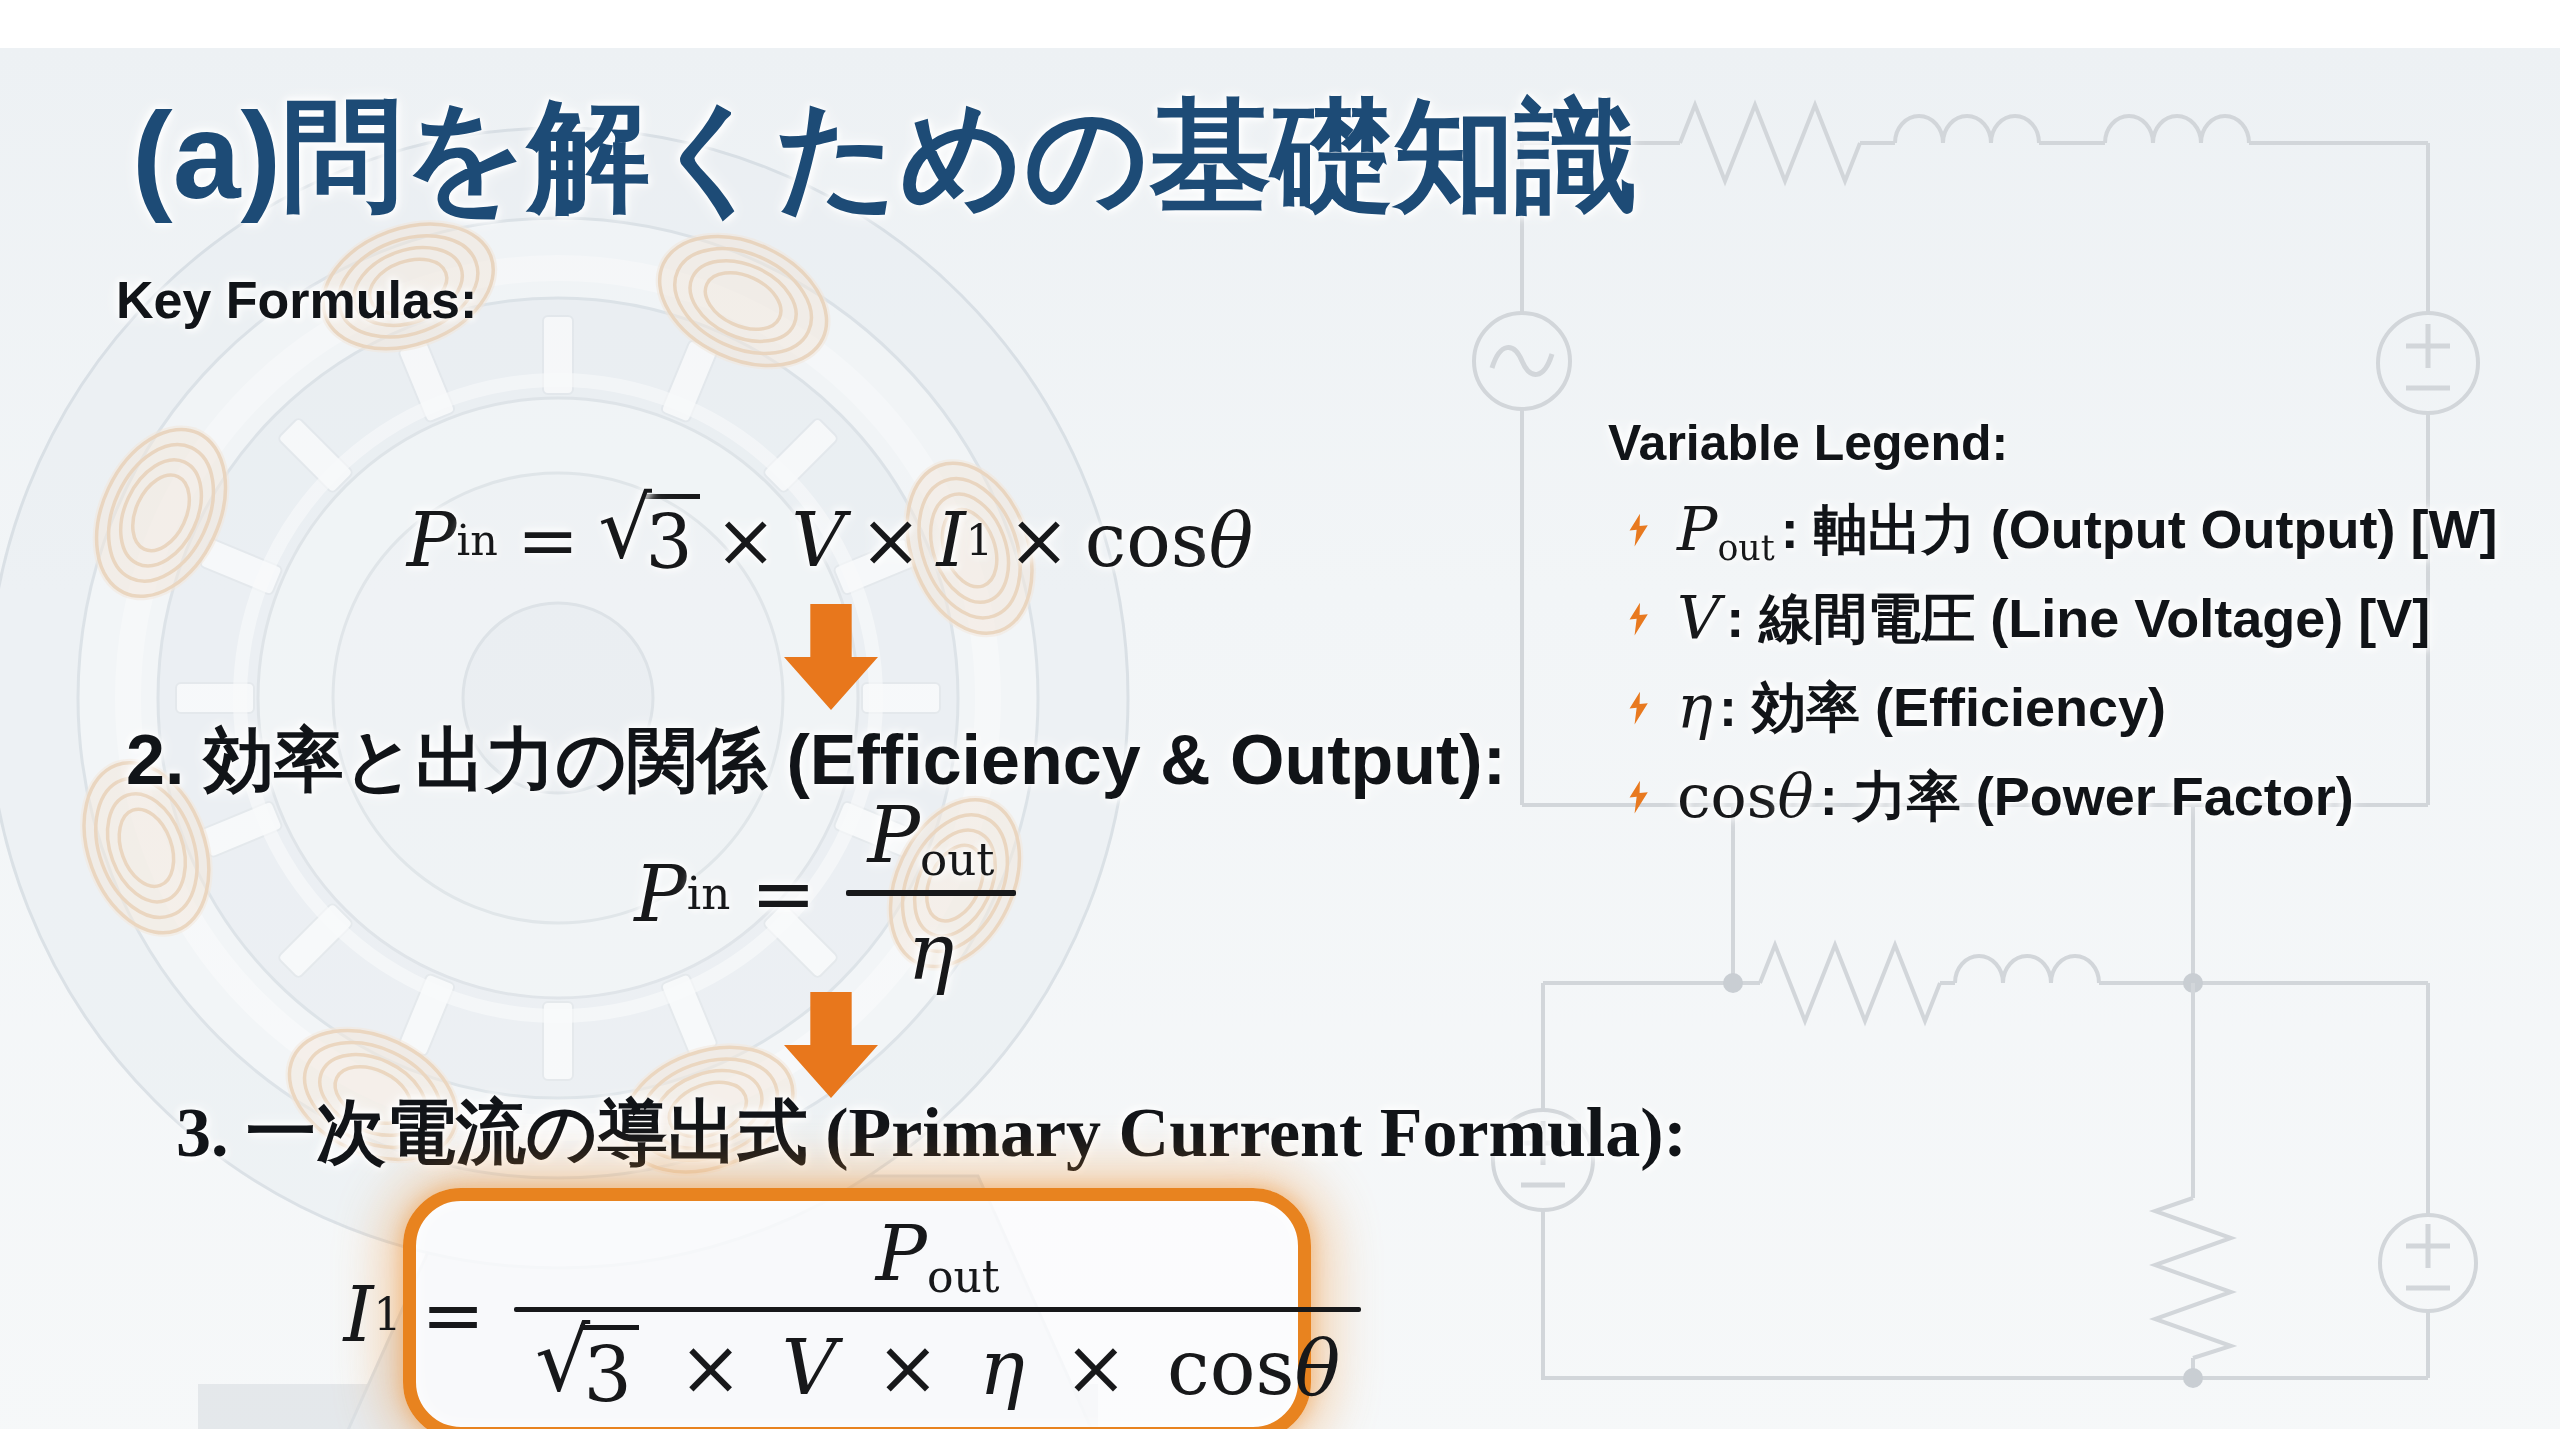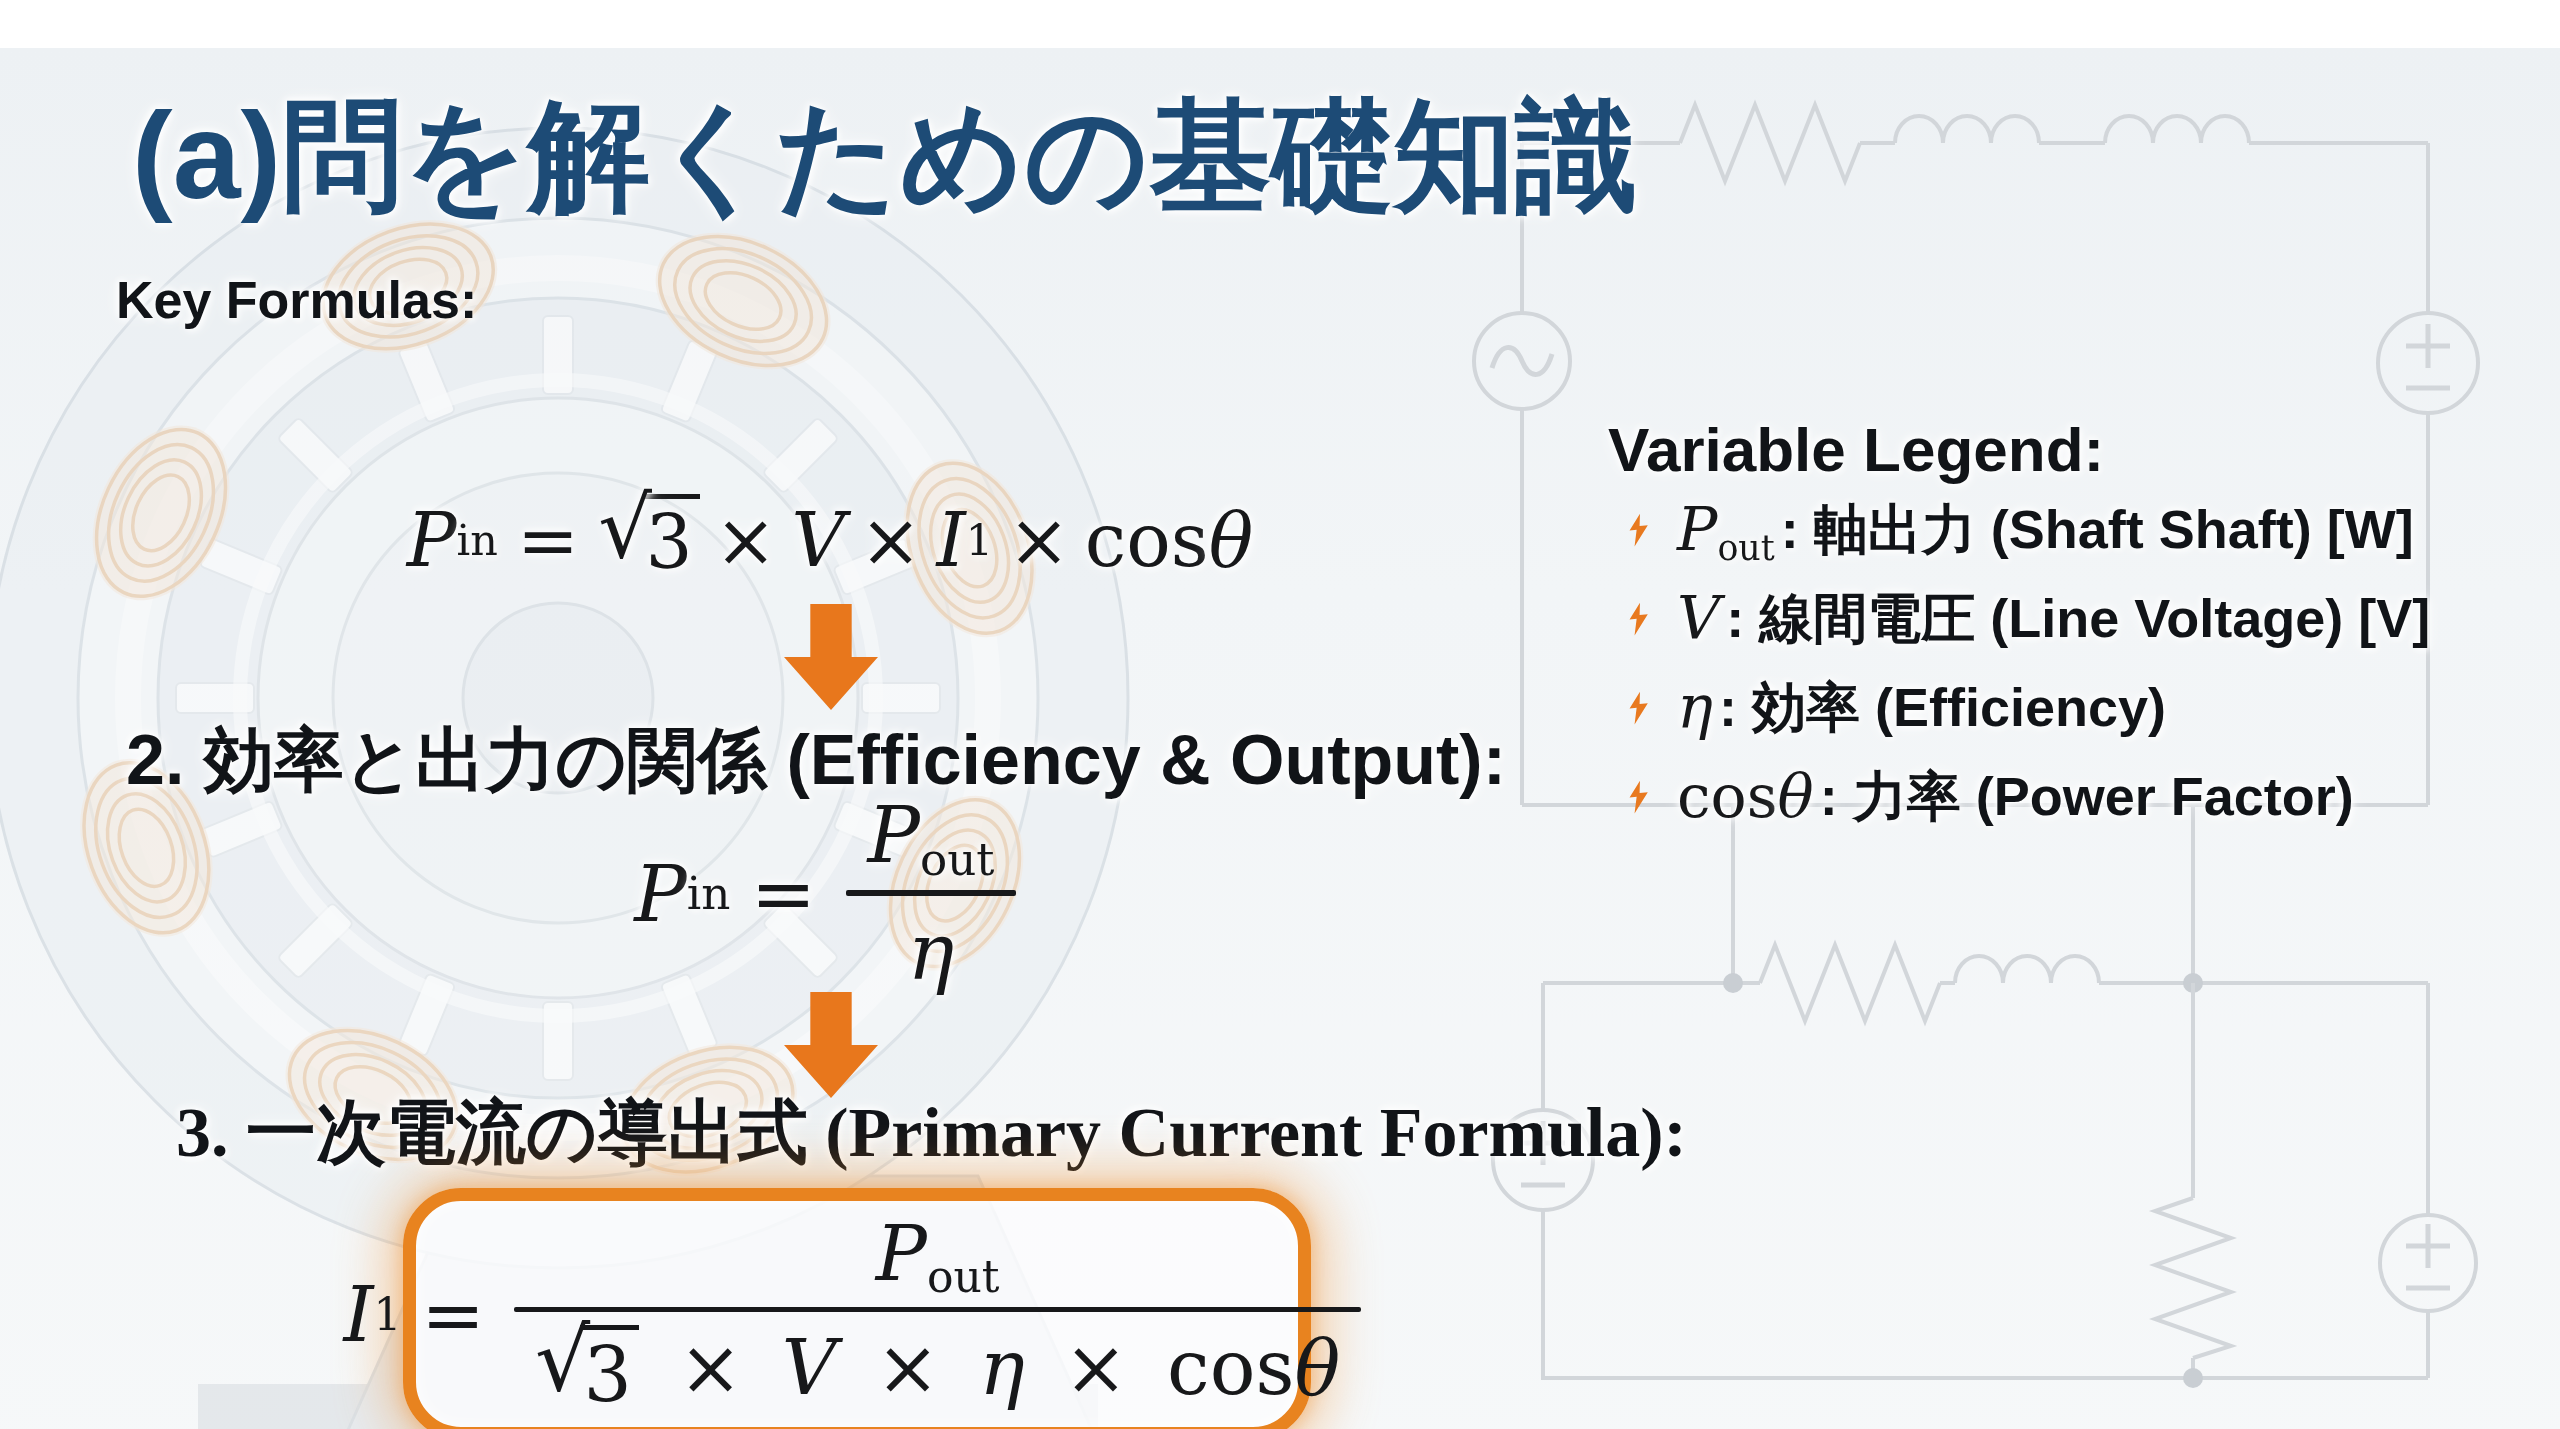--- a/index.html
+++ b/index.html
@@ -59,21 +59,21 @@
   .result-box{
     left:403px;top:1140px;width:908px;height:252px;
     box-sizing:border-box;
     border:13px solid #e8831f;border-radius:58px;
     background:rgba(252,253,254,.78);
     box-shadow:0 0 52px 16px rgba(240,148,58,.45),0 0 14px 4px rgba(240,148,58,.30),inset 0 0 18px rgba(255,255,255,.85);
     display:flex;align-items:center;justify-content:center;
   }
   #f3{font-size:76px;}
 
-  .legend-heading{left:1608px;top:366px;font-size:62px;font-weight:800;}
+  .legend-heading{left:1608px;top:366px;font-size:50px;font-weight:800;}
   .legend-list{left:1626px;top:438px;list-style:none;margin:0;padding:0;}
   .legend-list li{height:89px;display:flex;align-items:center;white-space:nowrap;}
   .bolt{width:27px;height:33px;margin-right:24px;flex:0 0 auto;transform:rotate(-6deg);}
   .lsym{font-family:"DejaVu Serif","Liberation Serif",serif;font-size:60px;color:#17181a;}
   .ldesc{font-size:54px;font-weight:700;margin-left:6px;}
 </style>
 </head>
 <body>
 
 <div class="slide">
@@ -237,21 +237,21 @@
     </div>
   </div>
 
   <div class="abs legend-heading halo">Variable Legend:</div>
   <ul class="abs legend-list">
     <li>
       <svg class="bolt" viewBox="0 0 24 30">
           <polygon points="14,0 3,14 9.5,14 6,29 20,11 12.5,11" fill="#e8791f"></polygon>
         </svg>
       <span class="lsym halo"><span class="mr"></span><span class="mi">P</span><span class="msub">out</span></span>
-      <span class="ldesc halo">: 軸出力 (Shaft Shaft) [W]</span>
+      <span class="ldesc halo">: 軸出力 (Output Output) [W]</span>
     </li>
     <li>
       <svg class="bolt" viewBox="0 0 24 30">
           <polygon points="14,0 3,14 9.5,14 6,29 20,11 12.5,11" fill="#e8791f"></polygon>
         </svg>
       <span class="lsym halo"><span class="mr"></span><span class="mi">V</span><span class="msub"></span></span>
       <span class="ldesc halo">: 線間電圧 (Line Voltage) [V]</span>
     </li>
     <li>
       <svg class="bolt" viewBox="0 0 24 30">

